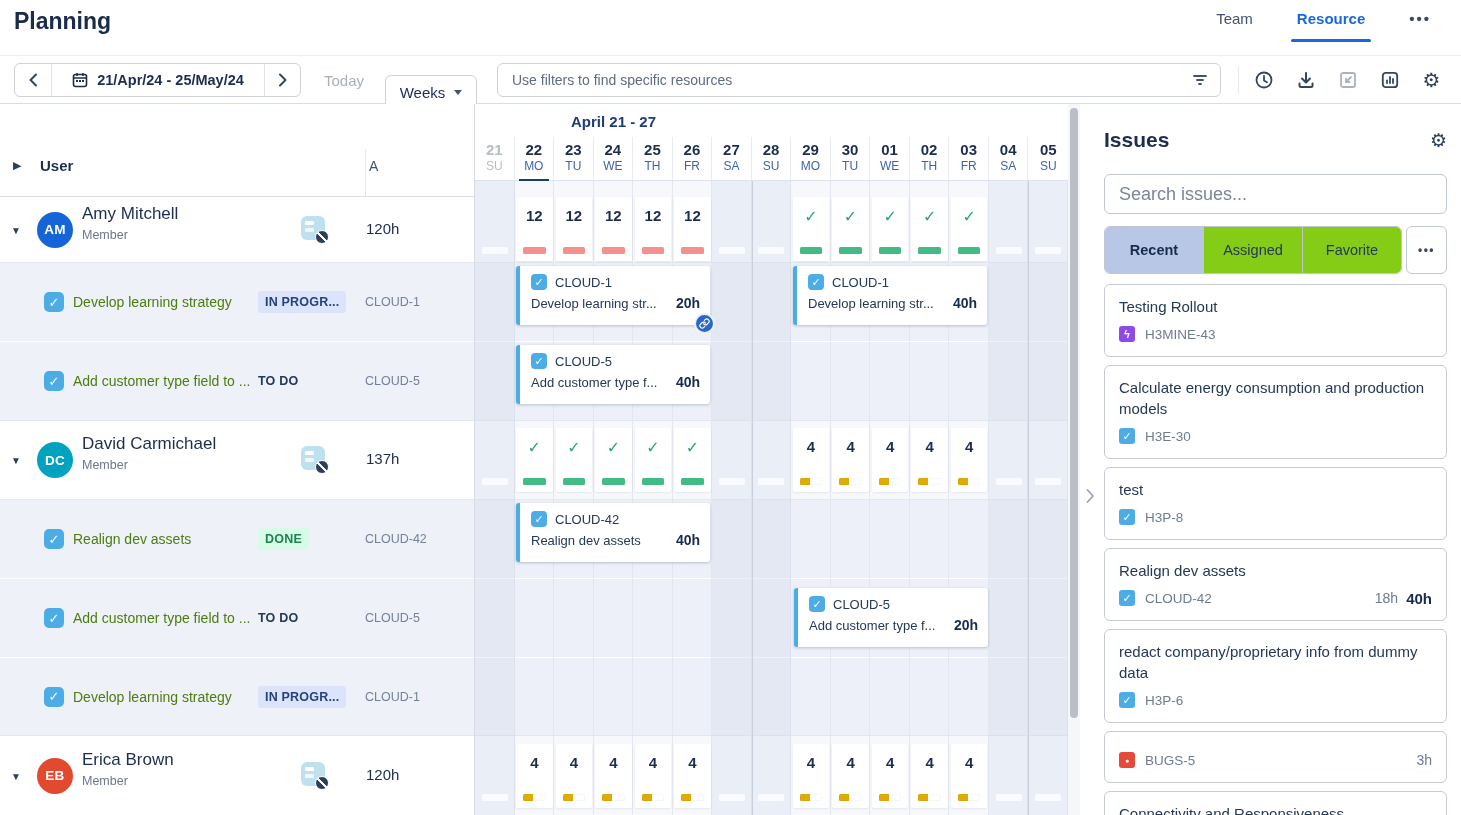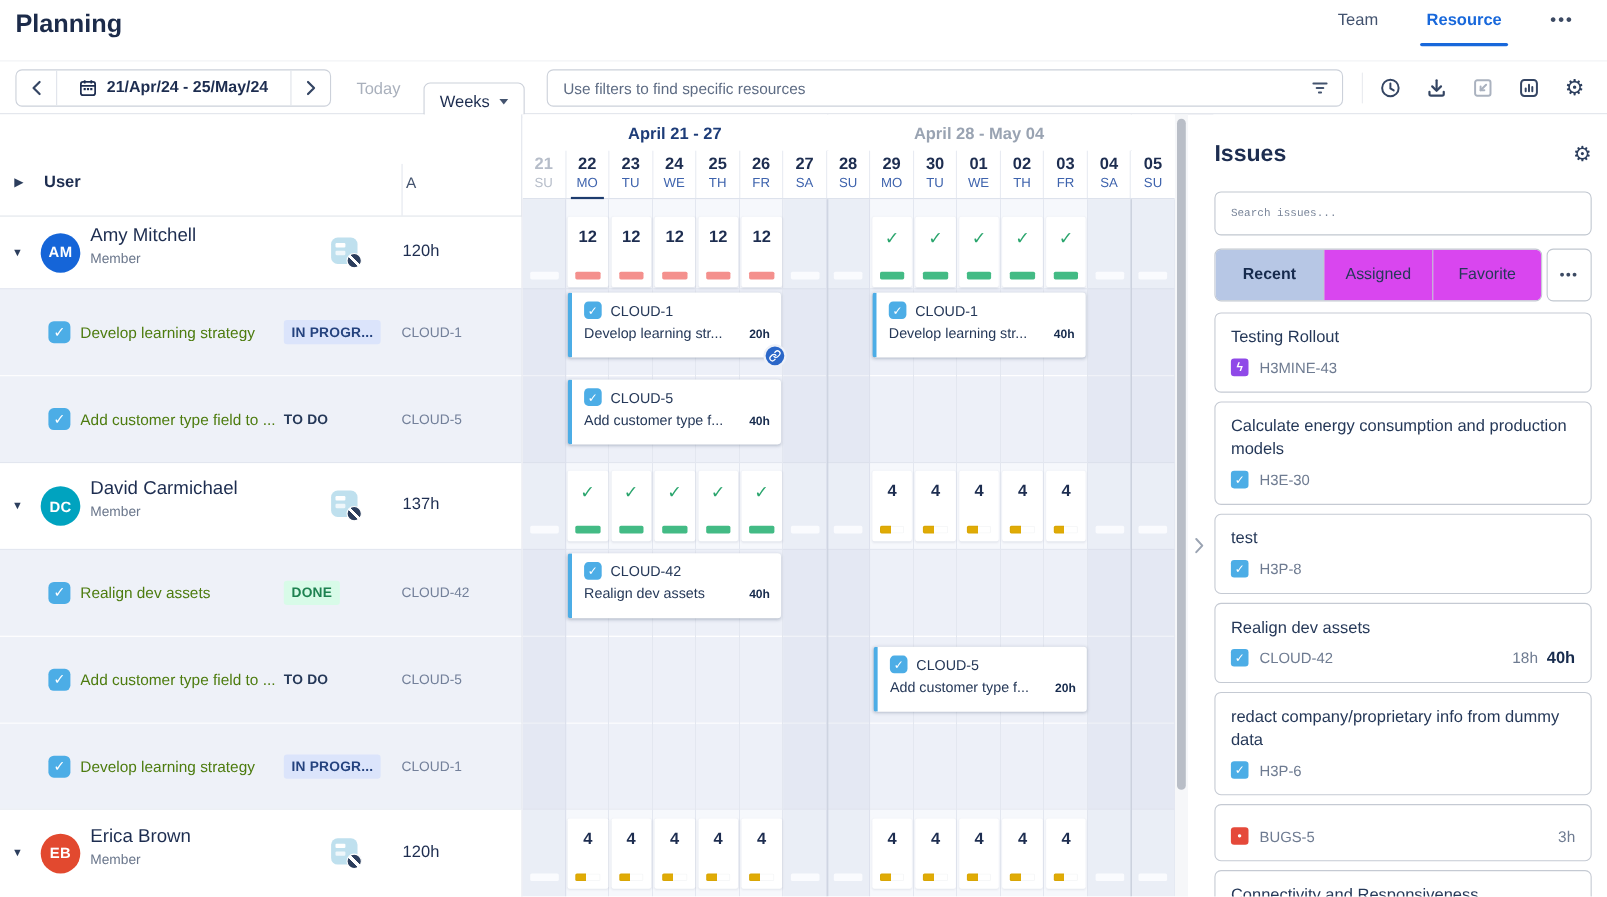--- a/index.html
+++ b/index.html
@@ -103,38 +103,38 @@
   .wcell.off::after { left:50%; transform:translateX(-50%); width:26px; background:#fafbfe; }
   .card { position:absolute; width:194px; height:59px; background:#fff; border-radius:3px; border-left:4px solid #4cade6; box-shadow:0 1px 3px rgba(23,43,77,.25); z-index:6; padding:8px 10px 7px 11px; }
   .card-a1 { left:41px; top:162px; } .card-a2 { left:41px; top:241px; } .card-a3 { left:318px; top:162px; }
   .card-d1 { left:41px; top:399px; } .card-d2 { left:319px; top:484px; }
   .crow1 { display:flex; align-items:center; gap:8px; }
   .cbox { width:16px; height:16px; border-radius:4px; background:#4cade6; color:#fff; font-size:11px; font-weight:700; display:flex; align-items:center; justify-content:center; flex:0 0 16px; }
   .cbox::before { content:"✓"; }
   .ckey { font-size:13px; color:#253858; }
   .crow2 { display:flex; justify-content:space-between; align-items:baseline; margin-top:5px; }
   .ctitle { font-size:13px; color:#253858; white-space:nowrap; overflow:hidden; max-width:128px; }
-  .chours { font-size:11px; font-weight:700; color:#172b4d; }
+  .chours { font-size:14px; font-weight:700; color:#172b4d; }
   .linkb { position:absolute; right:-5px; bottom:-9px; width:21px; height:21px; border-radius:50%; background:#2b67c8; border:2px solid #eef1f8; display:flex; align-items:center; justify-content:center; z-index:7; }
 
   
   .sb { position:absolute; left:1068px; top:0; width:12px; height:711px; background:#f6f7f9; }
   .sb-thumb { position:absolute; left:2px; top:4px; width:8px; height:610px; background:#b9bec7; border-radius:4px; }
   .expander { position:absolute; left:1085px; top:384px; color:#9aa3b2; z-index:3; }
 
   
   .ip { position:absolute; left:1103px; top:0; width:358px; height:711px; background:#fff; overflow:hidden; }
   .ip-head { margin:24px 14px 0 1px; display:flex; align-items:center; justify-content:space-between; }
   .ip-title { font-size:21px; font-weight:700; color:#1d2d50; }
   .ip-search { margin:22px 14px 0 1px; position:relative; }
-  .ip-search input { width:100%; height:40px; border:1px solid #c1c7d0; border-radius:6px; padding:0 14px; font-size:10px; font-family:Liberation Mono, monospace; color:#172b4d; }
+  .ip-search input { width:100%; height:40px; border:1px solid #c1c7d0; border-radius:6px; padding:0 14px; font-size:18px; font-family:Liberation Sans, sans-serif; color:#172b4d; }
   .ip-search input::placeholder { color:#7a869a; }
   .ip-tabs { margin:12px 14px 0 1px; display:flex; align-items:stretch; height:48px; }
   .ip-tabgrp { display:flex; flex:1; border:1px solid #c1c7d0; border-radius:6px; overflow:hidden; background:#fff; }
-  .iptab { flex:1; display:flex; align-items:center; justify-content:center; font-size:14.5px; color:#253858; border-right:1px solid #c1c7d0; background:#d946ef; }
+  .iptab { flex:1; display:flex; align-items:center; justify-content:center; font-size:14.5px; color:#253858; border-right:1px solid #c1c7d0; background:#84cc16; }
   .iptab:last-child { border-right:none; }
   .iptab.active { background:#b7c7e5; font-weight:700; color:#172b4d; }
   .ip-more { width:41px; margin-left:4px; border:1px solid #c1c7d0; border-radius:6px; display:flex; align-items:center; justify-content:center; font-size:12px; letter-spacing:1.5px; font-weight:700; color:#3c4a63; }
   .ip-list { margin:10px 14px 0 1px; display:flex; flex-direction:column; gap:8px; }
   .icard { border:1px solid #c5cad3; border-radius:6px; background:#fff; padding:11px 14px; }
   .ititle { font-size:15px; color:#253858; line-height:21px; }
   .imeta { margin-top:6px; display:flex; align-items:center; height:22px; }
   .iicon { width:16px; height:16px; border-radius:3px; display:inline-flex; align-items:center; justify-content:center; color:#fff; font-size:11px; font-weight:700; flex:0 0 16px; }
   .iicon.bolt-icon { background:#8f49e8; } .iicon.bolt-icon::before { content:"ϟ"; }
   .iicon.check-icon { background:#4cade6; } .iicon.check-icon::before { content:"✓"; }
@@ -321,21 +321,20 @@
 
     <div class="colgrid"></div>
     <div class="wkend" style="left:0;width:39.53px;"></div>
     <div class="wkend" style="left:237.2px;width:79.07px;"></div>
     <div class="wkend" style="left:513.9px;width:79.1px;"></div>
     <div class="wsep" style="left:276.7px;"></div>
     <div class="wsep" style="left:553.4px;"></div>
 
     <div class="weekrow">
       <div class="wk cur">April 21 - 27</div>
-      <div class="wk nxt">April 28 - May 04</div>
     </div>
 
     <div class="dayrow">
 
         <div class="daycell muted">
           <div class="dnum">21</div>
           <div class="ddow">SU</div>
         </div>
 
         <div class="daycell today">

